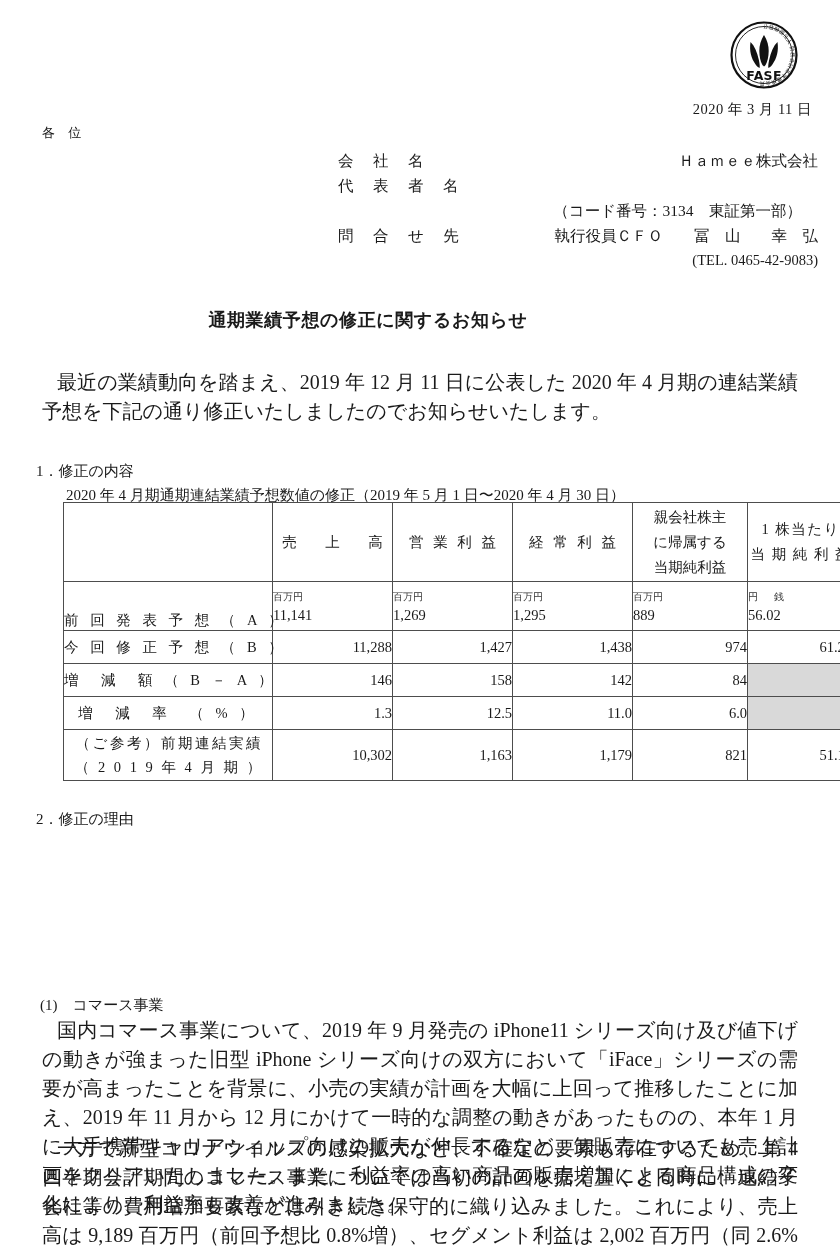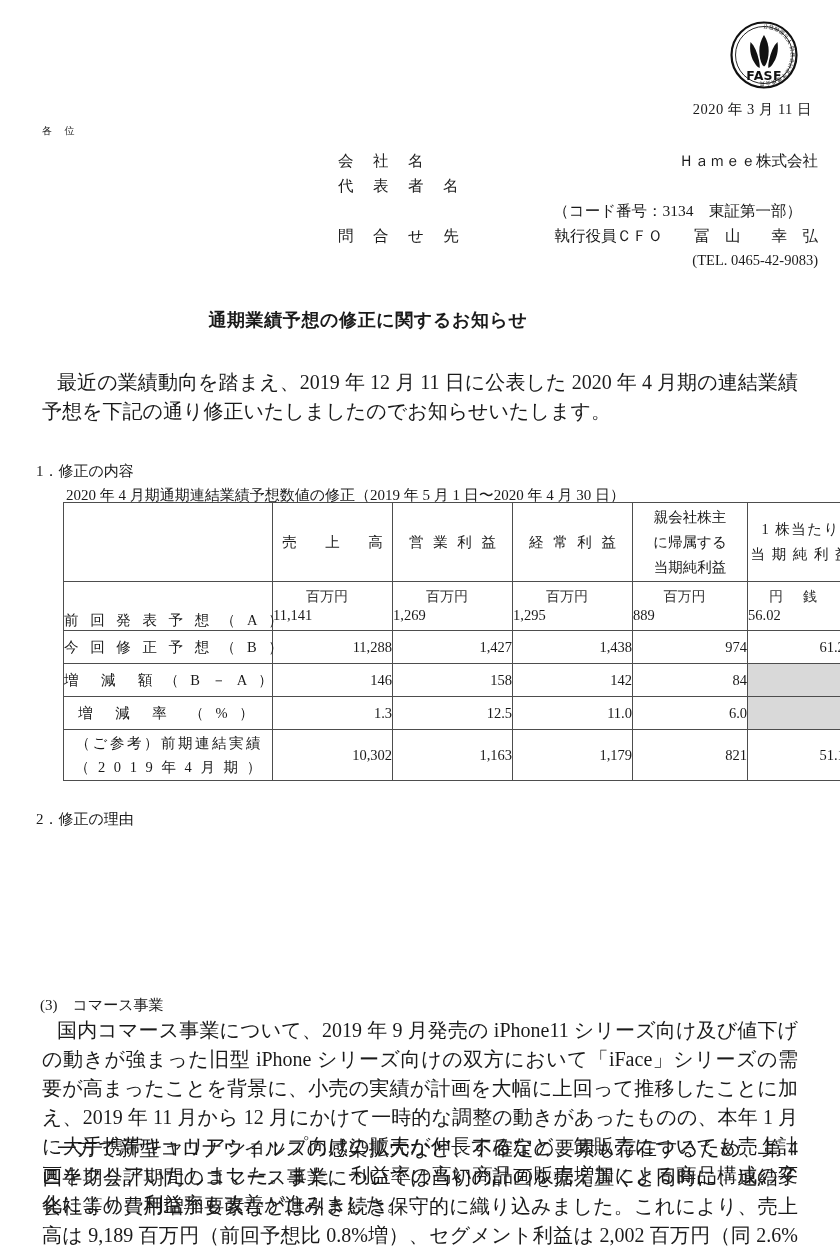--- a/index.html
+++ b/index.html
@@ -36,21 +36,21 @@
     top: 100px;
     right: 28px;
     font-size: 14.5px;
     letter-spacing: 0.5px;
     white-space: nowrap;
   }
   .addressee {
     position: absolute;
     top: 124px;
     left: 42px;
-    font-size: 10px;
+    font-size: 13px;
     letter-spacing: 5px;
     white-space: nowrap;
   }
   .company-block {
     position: absolute;
     top: 148px;
     left: 330px;
     width: 480px;
     font-size: 15.5px;
     margin-left: 8px;
@@ -169,22 +169,22 @@
     text-align: right;
     padding-right: 11px;
     white-space: nowrap;
   }
   .unit-row td { height: 48px; vertical-align: bottom; }
   .unit-cell {
     position: relative;
   }
   .unit-tag {
     display: block;
-    text-align: center;
-    font-size: 14px;
+    text-align: left;
+    font-size: 10px;
     padding-right: 11px;
     line-height: 14px;
     color: #333;
   }
   .unit-tag.sen { letter-spacing: 3px; padding-right: 11px; }
   .unit-val {
     display: block;
     text-align: left;
     padding-right: 11px;
     line-height: 22px;
@@ -338,17 +338,17 @@
         <td class="num">1,163</td>
         <td class="num">1,179</td>
         <td class="num">821</td>
         <td class="num">51.16</td>
       </tr>
     </tbody>
   </table>
 
   <div class="sec-head sec2-head">2．修正の理由</div>
 
-  <div class="sec-head sub1-head">(3)　コマース事業</div>
+  <div class="sec-head sub1-head">(1)　コマース事業</div>
   <div class="para sub1-body indent1">国内コマース事業について、2019 年 9 月発売の iPhone11 シリーズ向け及び値下げの動きが強まった旧型 iPhone シリーズ向けの双方において「iFace」シリーズの需要が高まったことを背景に、小売の実績が計画を大幅に上回って推移したことに加え、2019 年 11 月から 12 月にかけて一時的な調整の動きがあったものの、本年 1 月に大手携帯キャリアショップ向けの販売が伸長するなど、卸販売についても売上計画をクリアいたしました。また、利益率の高い商品の販売増加による商品構成の変化により、利益率も改善が進みました。</div>
   <div class="para sub1-body2 indent1">一方で新型コロナウイルスの感染拡大など、不確定の要素も存在するため、第 4 四半期会計期間のコマース事業については当初の計画を据え置くと同時に、連結子会社等の費用増加要素などは引き続き保守的に織り込みました。これにより、売上高は 9,189 百万円（前回予想比 0.8%増）、セグメント利益は 2,002 百万円（同 2.6%増）となる見込みであります。</div>
 
 </div>
 
 </body></html>

